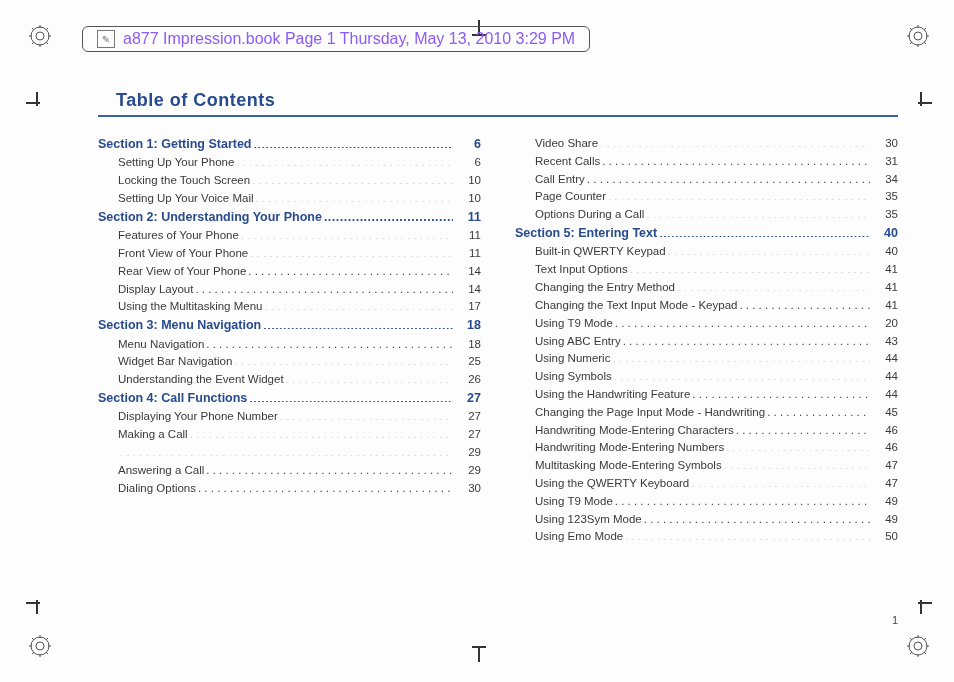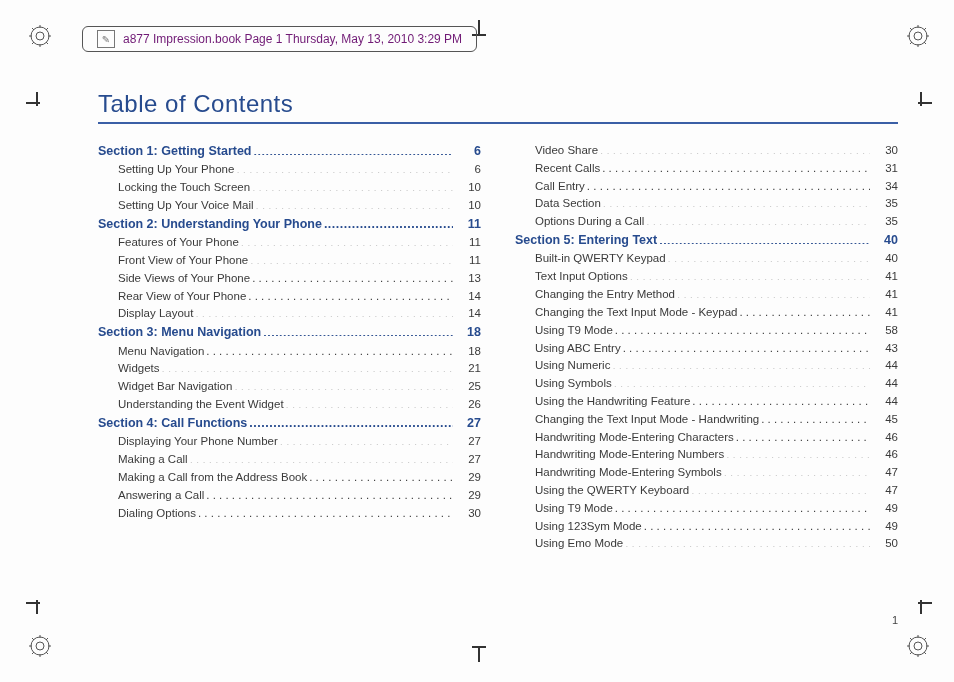--- a/index.html
+++ b/index.html
@@ -27,22 +27,22 @@
     align-items: center;
   }
   .hb-icon {
     width: 16px; height: 16px;
     border: 1px solid #777;
     margin-right: 8px;
     display: flex; align-items: center; justify-content: center;
     font-size: 10px; color:#777;
   }
   .header-text {
-    font-size: 12px;
-    color: #701a75;
+    font-size: 16px;
+    color: #8b5cf6;
   }
   .corner-gear {
     position: absolute;
     width: 24px; height: 24px;
   }
   .corner-gear svg { width:24px; height:24px; }
   .cg-tl { left: 28px; top: 24px; }
   .cg-tr { right: 24px; top: 24px; }
   .cg-bl { left: 28px; bottom: 24px; }
   .cg-br { right: 24px; bottom: 24px; }
@@ -75,24 +75,25 @@
 
   .content {
     position: absolute;
     left: 98px;
     right: 56px;
     top: 90px;
     bottom: 60px;
   }
   .title {
     color: #274b8e;
-    font-weight: 400;
-    font-size: 24px;
+    font-weight: 700;
+    font-size: 18px;
     letter-spacing: 0.5px;
     font-family: Arial, sans-serif;
+    margin-left: 18px;
   }
   .title-rule {
     height: 2px;
     background: #3b5fa6;
     margin-top: 4px;
     margin-bottom: 18px;
     width: 100%;
   }
   .columns {
     display: flex;
@@ -270,50 +271,45 @@
             <span class="label">Features of Your Phone</span>
             <span class="leader dot"></span>
             <span class="pagenum">11</span>
           </div>
           <div class="toc-row toc-sub">
             <span class="label">Front View of Your Phone</span>
             <span class="leader dot"></span>
             <span class="pagenum">11</span>
           </div>
           <div class="toc-row toc-sub">
-            <span class="label">Side Views of Your Phone</span>
-            <span class="leader dot"></span>
-            <span class="pagenum">13</span>
-          </div>
-          <div class="toc-row toc-sub">
             <span class="label">Rear View of Your Phone</span>
             <span class="leader dot"></span>
             <span class="pagenum">14</span>
           </div>
           <div class="toc-row toc-sub">
             <span class="label">Display Layout</span>
             <span class="leader dot"></span>
             <span class="pagenum">14</span>
+          </div>
+          <div class="toc-row toc-sub">
+            <span class="label">Using the Multitasking Menu</span>
+            <span class="leader dot"></span>
+            <span class="pagenum">17</span>
           </div>
           <div class="toc-row toc-section">
             <span class="label">Section 3:  Menu Navigation</span>
             <span class="leader dot"></span>
             <span class="pagenum">18</span>
           </div>
           <div class="toc-row toc-sub">
             <span class="label">Menu Navigation</span>
             <span class="leader dot"></span>
             <span class="pagenum">18</span>
           </div>
           <div class="toc-row toc-sub">
-            <span class="label">Widgets</span>
-            <span class="leader dot"></span>
-            <span class="pagenum">21</span>
-          </div>
-          <div class="toc-row toc-sub">
             <span class="label">Widget Bar Navigation</span>
             <span class="leader dot"></span>
             <span class="pagenum">25</span>
           </div>
           <div class="toc-row toc-sub">
             <span class="label">Understanding the Event Widget</span>
             <span class="leader dot"></span>
             <span class="pagenum">26</span>
           </div>
           <div class="toc-row toc-section">
@@ -325,21 +321,20 @@
             <span class="label">Displaying Your Phone Number</span>
             <span class="leader dot"></span>
             <span class="pagenum">27</span>
           </div>
           <div class="toc-row toc-sub">
             <span class="label">Making a Call</span>
             <span class="leader dot"></span>
             <span class="pagenum">27</span>
           </div>
           <div class="toc-row toc-sub">
-            <span class="label">Making a Call from the Address Book</span>
             <span class="leader dot"></span>
             <span class="pagenum">29</span>
           </div>
           <div class="toc-row toc-sub">
             <span class="label">Answering a Call</span>
             <span class="leader dot"></span>
             <span class="pagenum">29</span>
           </div>
           <div class="toc-row toc-sub">
             <span class="label">Dialing Options</span>
@@ -357,21 +352,21 @@
             <span class="label">Recent Calls</span>
             <span class="leader dot"></span>
             <span class="pagenum">31</span>
           </div>
           <div class="toc-row toc-sub">
             <span class="label">Call Entry</span>
             <span class="leader dot"></span>
             <span class="pagenum">34</span>
           </div>
           <div class="toc-row toc-sub">
-            <span class="label">Data Section</span>
+            <span class="label">Page Counter</span>
             <span class="leader dot"></span>
             <span class="pagenum">35</span>
           </div>
           <div class="toc-row toc-sub">
             <span class="label">Options During a Call</span>
             <span class="leader dot"></span>
             <span class="pagenum">35</span>
           </div>
           <div class="toc-row toc-section">
             <span class="label">Section 5:  Entering Text</span>
@@ -394,21 +389,21 @@
             <span class="pagenum">41</span>
           </div>
           <div class="toc-row toc-sub">
             <span class="label">Changing the Text Input Mode - Keypad</span>
             <span class="leader dot"></span>
             <span class="pagenum">41</span>
           </div>
           <div class="toc-row toc-sub">
             <span class="label">Using T9 Mode</span>
             <span class="leader dot"></span>
-            <span class="pagenum">58</span>
+            <span class="pagenum">20</span>
           </div>
           <div class="toc-row toc-sub">
             <span class="label">Using ABC Entry</span>
             <span class="leader dot"></span>
             <span class="pagenum">43</span>
           </div>
           <div class="toc-row toc-sub">
             <span class="label">Using Numeric</span>
             <span class="leader dot"></span>
             <span class="pagenum">44</span>
@@ -417,36 +412,36 @@
             <span class="label">Using Symbols</span>
             <span class="leader dot"></span>
             <span class="pagenum">44</span>
           </div>
           <div class="toc-row toc-sub">
             <span class="label">Using the Handwriting Feature</span>
             <span class="leader dot"></span>
             <span class="pagenum">44</span>
           </div>
           <div class="toc-row toc-sub">
-            <span class="label">Changing the Text Input Mode - Handwriting</span>
+            <span class="label">Changing the Page Input Mode - Handwriting</span>
             <span class="leader dot"></span>
             <span class="pagenum">45</span>
           </div>
           <div class="toc-row toc-sub">
             <span class="label">Handwriting Mode-Entering Characters</span>
             <span class="leader dot"></span>
             <span class="pagenum">46</span>
           </div>
           <div class="toc-row toc-sub">
             <span class="label">Handwriting Mode-Entering Numbers</span>
             <span class="leader dot"></span>
             <span class="pagenum">46</span>
           </div>
           <div class="toc-row toc-sub">
-            <span class="label">Handwriting Mode-Entering Symbols</span>
+            <span class="label">Multitasking Mode-Entering Symbols</span>
             <span class="leader dot"></span>
             <span class="pagenum">47</span>
           </div>
           <div class="toc-row toc-sub">
             <span class="label">Using the QWERTY Keyboard</span>
             <span class="leader dot"></span>
             <span class="pagenum">47</span>
           </div>
           <div class="toc-row toc-sub">
             <span class="label">Using T9 Mode</span>

